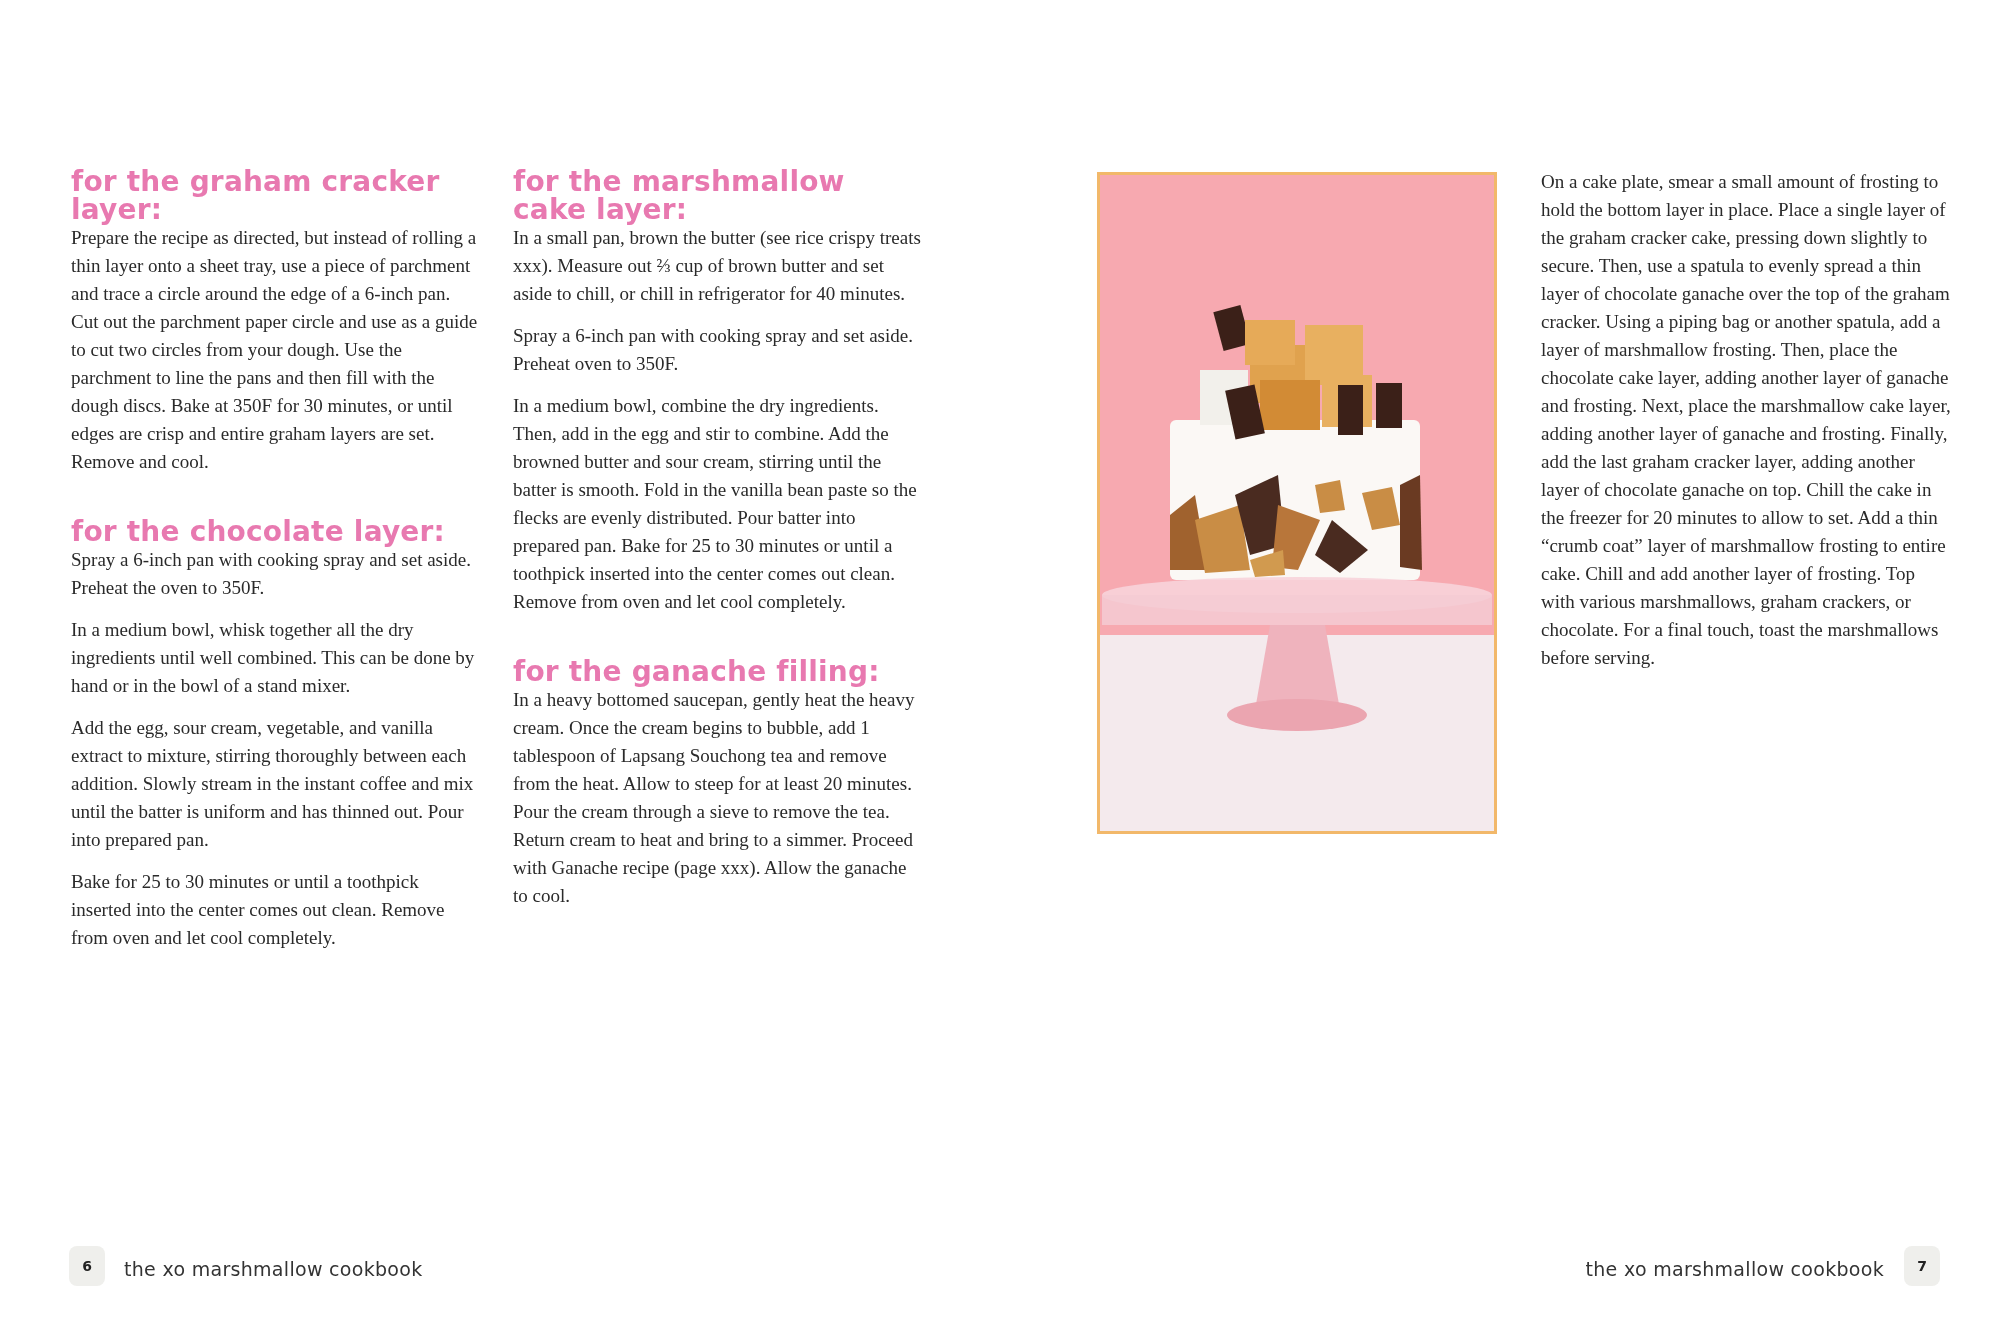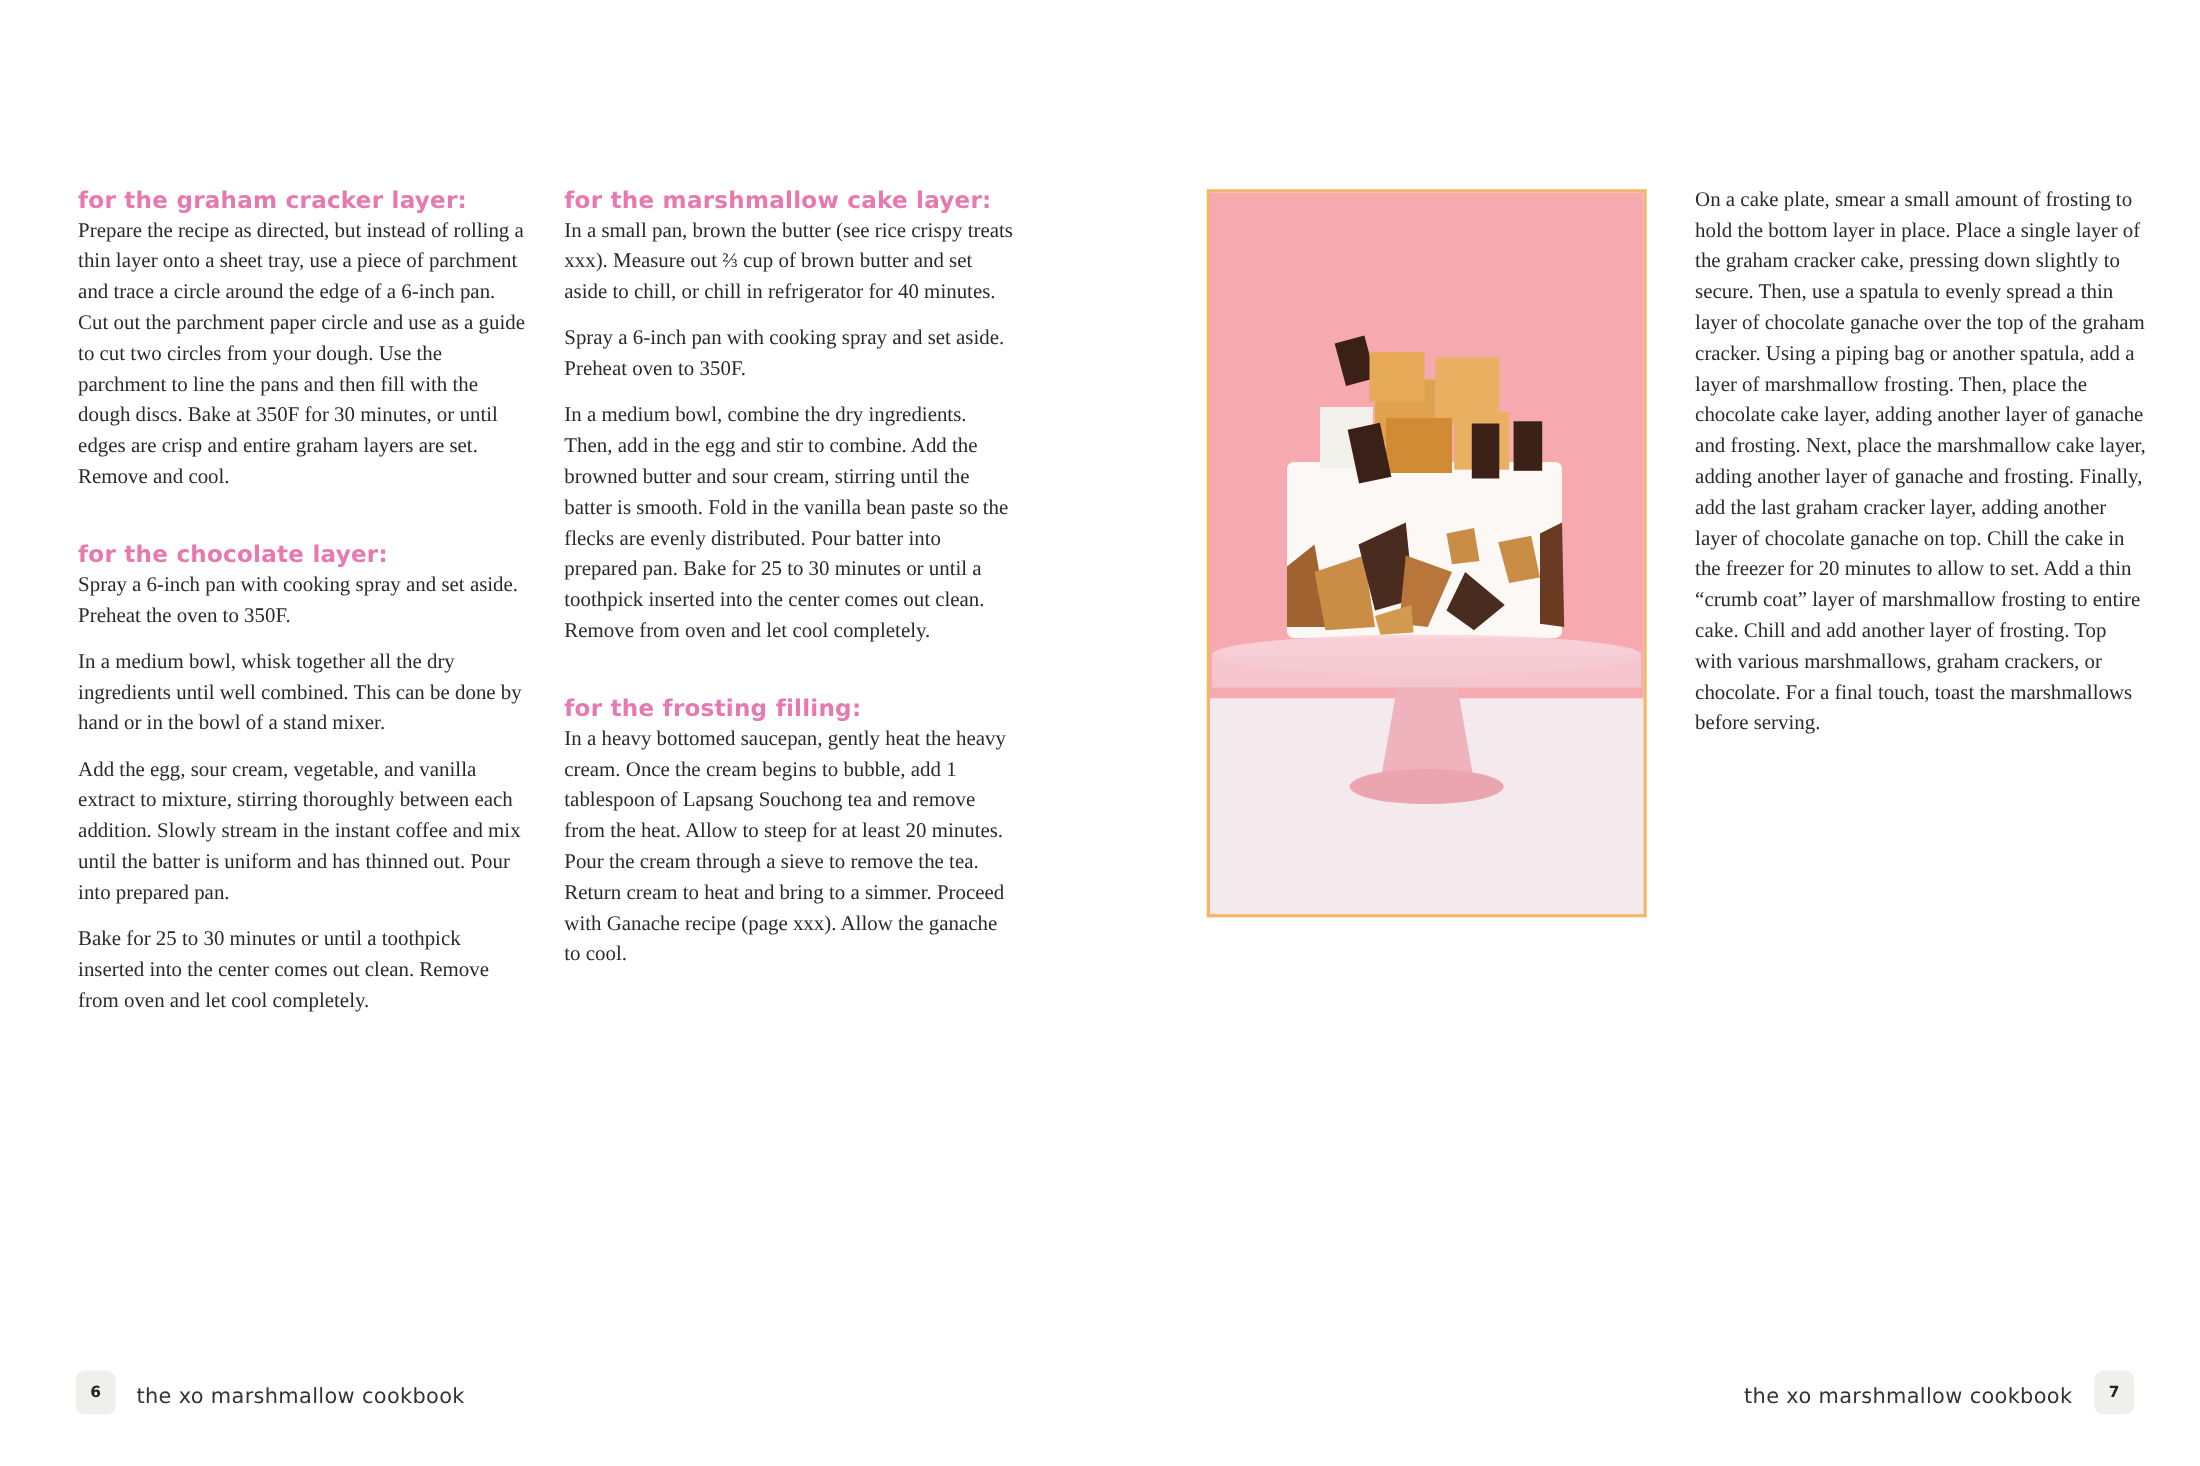--- a/index.html
+++ b/index.html
@@ -7,21 +7,21 @@
     width: 2000px; height: 1333px; background: #ffffff; position: relative; overflow: hidden;
     font-family: "Liberation Serif", "DejaVu Serif", serif; color: #2a2a2a;
   }
   .col { position: absolute; top: 168px; }
   .col1 { left: 71px; width: 410px; }
   .col2 { left: 513px; width: 410px; }
   .col4 { left: 1541px; width: 410px; }
   .section { margin-bottom: 42px; }
   .heading {
     font-family: "DejaVu Sans", "Liberation Sans", sans-serif;
-    font-weight: bold; font-size: 21px; color: #e879b0; letter-spacing: 0.2px;
+    font-weight: bold; font-size: 28px; color: #e879b0; letter-spacing: 0.2px;
     line-height: 28px; margin: 0;
   }
   .para {
     font-size: 19px; line-height: 28px; margin: 0 0 14px 0; color: #2a2a2a;
   }
   .photo {
     position: absolute; left: 1097px; top: 172px; width: 400px; height: 662px;
     border: 3px solid #f2b86a; box-sizing: border-box; overflow: hidden;
     background: linear-gradient(to bottom, #f7a9b0 0%, #f5a3aa 70%, #f2e6ea 70%, #f6eef0 100%);
   }
@@ -53,21 +53,21 @@
 </div>
 
 <div class="col col2">
   <div class="section">
     <h3 class="heading">for the marshmallow cake layer:</h3>
     <p class="para">In a small pan, brown the butter (see rice crispy treats xxx). Measure out ⅔ cup of brown butter and set aside to chill, or chill in refrigerator for 40 minutes.</p>
     <p class="para">Spray a 6-inch pan with cooking spray and set aside. Preheat oven to 350F.</p>
     <p class="para">In a medium bowl, combine the dry ingredients. Then, add in the egg and stir to combine. Add the browned butter and sour cream, stirring until the batter is smooth. Fold in the vanilla bean paste so the flecks are evenly distributed. Pour batter into prepared pan. Bake for 25 to 30 minutes or until a toothpick inserted into the center comes out clean. Remove from oven and let cool completely.</p>
   </div>
   <div class="section">
-    <h3 class="heading">for the frosting filling:</h3>
+    <h3 class="heading">for the ganache filling:</h3>
     <p class="para">In a heavy bottomed saucepan, gently heat the heavy cream. Once the cream begins to bubble, add 1 tablespoon of Lapsang Souchong tea and remove from the heat. Allow to steep for at least 20 minutes. Pour the cream through a sieve to remove the tea. Return cream to heat and bring to a simmer. Proceed with Ganache recipe (page xxx). Allow the ganache to cool.</p>
   </div>
 </div>
 
 <div class="photo">
   <svg width="394" height="656" viewBox="0 0 394 656">
     <rect x="0" y="0" width="394" height="460" fill="#f7a9b0"></rect>
     <rect x="0" y="460" width="394" height="196" fill="#f4eaed"></rect>
 
     <rect x="70" y="245" width="250" height="160" rx="6" fill="#fbf8f5"></rect>

